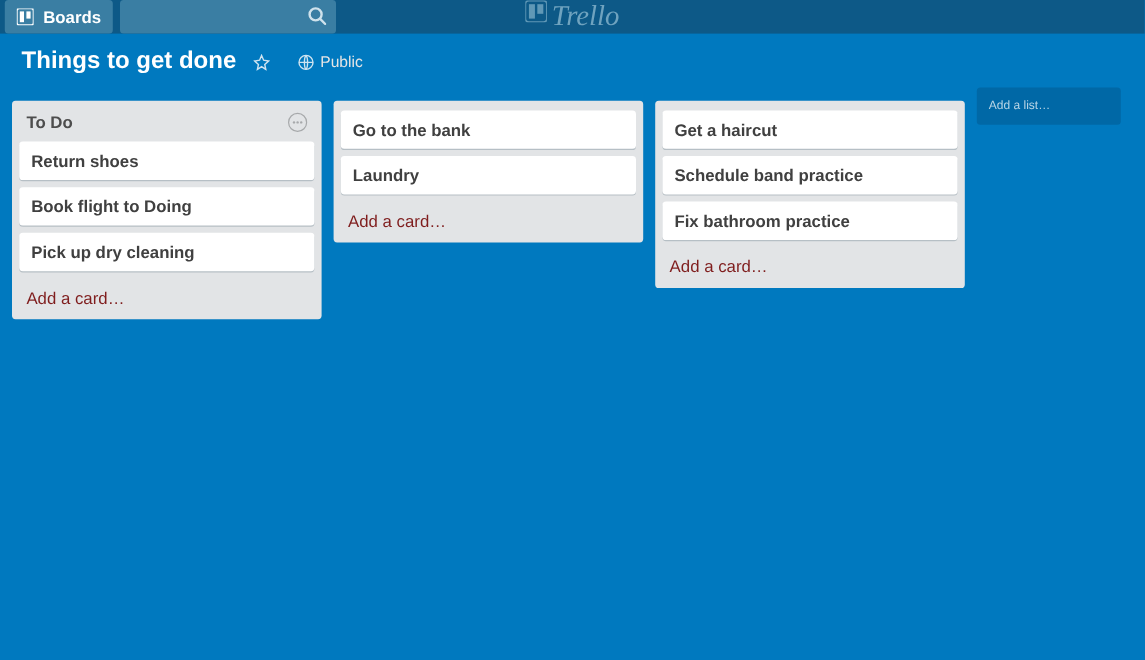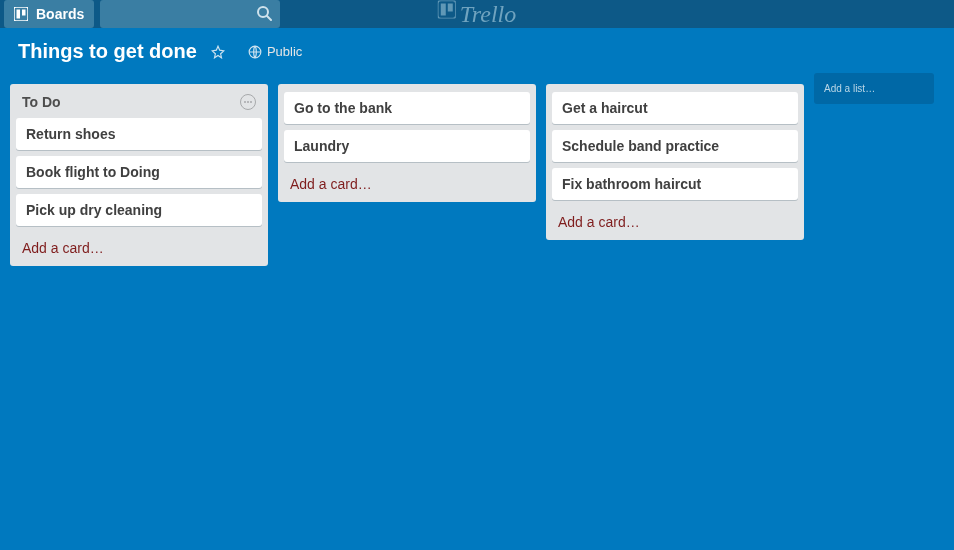--- a/index.html
+++ b/index.html
@@ -219,19 +219,19 @@
 
   <div class="list">
     <div class="card">Go to the bank</div>
     <div class="card">Laundry</div>
     <div class="add-card">Add a card…</div>
   </div>
 
   <div class="list">
     <div class="card">Get a haircut</div>
     <div class="card">Schedule band practice</div>
-    <div class="card">Fix bathroom haircut</div>
+    <div class="card">Fix bathroom practice</div>
     <div class="add-card">Add a card…</div>
   </div>
 
   <div class="add-list">Add a list…</div>
 
 </div>
 
 </body></html>

